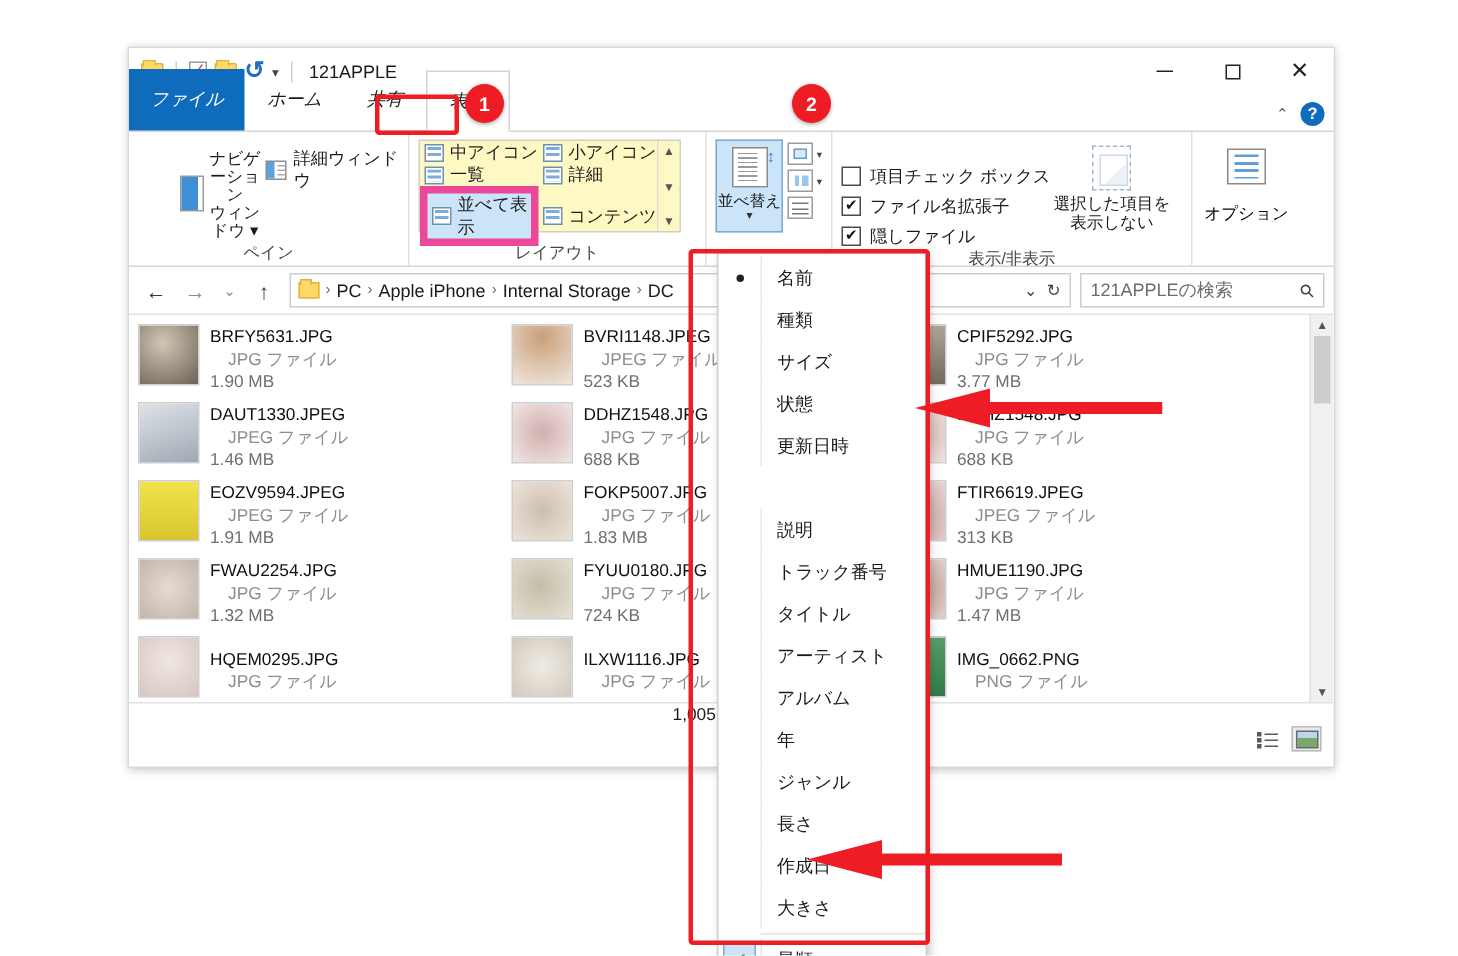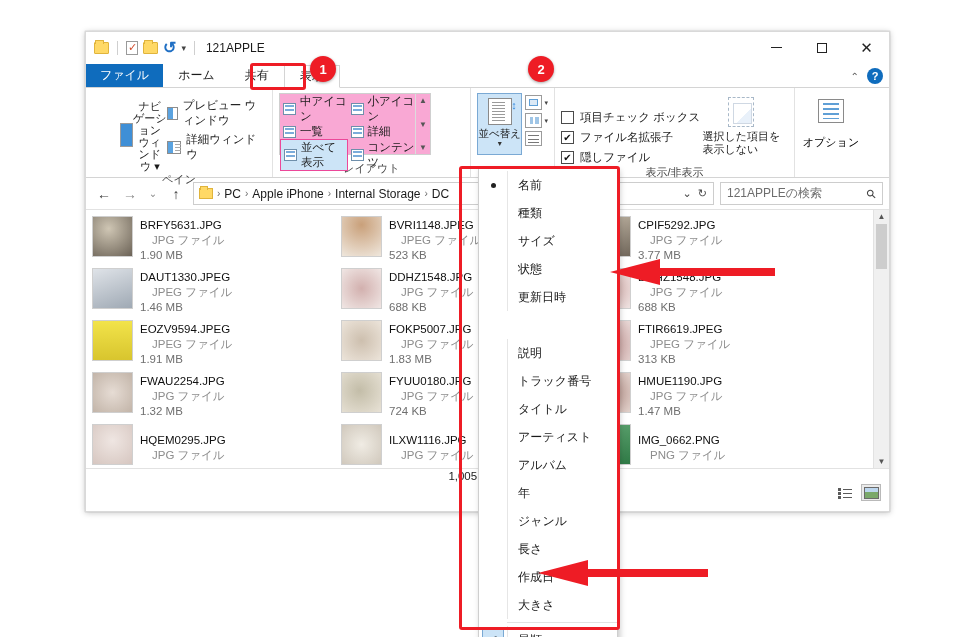--- a/index.html
+++ b/index.html
@@ -63,22 +63,22 @@
   .glyph-max { width: 10px; height: 10px; border: 1px solid #222; }
   .glyph-close { font-size: 15px; line-height: 1; font-weight: 300; }
 
   
   .tabs {
     height: 25px; display: flex; align-items: flex-end;
     border-bottom: 1px solid #d4d4d4; position: relative;
     background: #fff;
   }
   .tab {
-    height: 23px; padding: 0 15px; font-size: 12px;
-    display: flex; align-items: center; color: #1a1a1a;
+    height: 41px; padding: 0 15px; font-size: 12px;
+    display: flex; align-items: center; color: #1a1a1a; font-style: italic;
   }
   .tab.file { background: #0f6cbd; color: #fff; font-weight: normal; padding: 0 14px; }
   .tab.active { background: #fff; border: 1px solid #d4d4d4; border-bottom: 1px solid #fff; margin-bottom: -1px; }
   .ribbon-right { position: absolute; right: 6px; bottom: 3px; display: flex; align-items: center; gap: 8px; }
   .caret-up { font-size: 10px; color: #555; }
   .help-ic {
     width: 16px; height: 16px; border-radius: 50%;
     background: #0f6cbd; color: #fff; font-size: 11px; font-weight: bold;
     display: flex; align-items: center; justify-content: center;
   }
@@ -115,29 +115,29 @@
   }
   .pane-ic i { width: 5px; height: 100%; background: #5ba3e0; display: block; }
   .pane-ic.lines { position: relative; }
   .pane-ic.lines::after {
     content:""; position:absolute; left:7px; top:2px; width:6px; height:1px;
     background:#aaa; box-shadow:0 3px 0 #aaa, 0 6px 0 #aaa;
   }
 
   
   .layout-box {
-    border: 1px solid #cfcfcf; background: #f9a8d4;
-    width: 152px; height: 62px; display: flex; position: relative;
+    border: 1px solid #cfcfcf; background: #fef9c3;
+    width: 175px; height: 62px; display: flex; position: relative;
   }
   .layout-grid { flex: 1; display: grid; grid-template-columns: 1fr 1fr; grid-template-rows: repeat(3, 1fr); }
   .layout-item {
     display: flex; align-items: center; gap: 4px; font-size: 11.5px;
     color: #1a1a1a; padding-left: 3px;
   }
-  .layout-item.sel { background: #cce4f7; border: 1px solid #ec4899; }
+  .layout-item.sel { background: #cce4f7; border: 5px solid #ec4899; }
   .li-ic {
     width: 13px; height: 12px; border: 1px solid #6f8fab; background: #fff;
     display: block; position: relative; flex: 0 0 auto;
   }
   .li-ic::before {
     content: ""; position: absolute; left: 1px; top: 1px; right: 1px; bottom: 1px;
     background:
       linear-gradient(#4f90cf 0 2px, transparent 2px) 0 0/100% 4px repeat-y;
     opacity: .75;
   }
@@ -187,21 +187,21 @@
   }
   .hidebtn { width: 82px; display: flex; flex-direction: column; align-items: center; padding-top: 4px; }
   .hide-ic {
     width: 26px; height: 30px; border: 1px dashed #a8b8c8; background: #fff;
     position: relative;
   }
   .hide-ic::after {
     content:""; position:absolute; left:4px; top:5px; width:17px; height:19px;
     border:1px solid #cfd8e3; background: linear-gradient(135deg,#fff 60%,#e9f1fa 60%);
   }
-  .hidebtn .lbl { font-size: 11px; color: #1a1a1a; text-align: left; line-height: 13px; margin-top: 3px; }
+  .hidebtn .lbl { font-size: 11px; color: #1a1a1a; text-align: center; line-height: 13px; margin-top: 3px; }
   .optbtn { width: 60px; display: flex; flex-direction: column; align-items: center; padding-top: 6px; }
   .opt-ic { width: 26px; height: 24px; border: 1px solid #8a8a8a; background: #fff; position: relative; }
   .opt-ic::after {
     content:""; position:absolute; left:4px; top:3px; right:4px; bottom:3px;
     background: repeating-linear-gradient(#5f9fd6 0 2px, transparent 2px 5px);
   }
   .optbtn .lbl { font-size: 11px; margin-top: 12px; }
 
   
   .addrbar {
@@ -375,26 +375,20 @@
           <div class="bigbtn">
             <span class="navpane-ic">
                 <i></i>
               </span>
             <span class="lbl">
               <span>ナビゲーション</span><br>
               <span>ウィンドウ</span> ▾
             </span>
           </div>
           <div class="smallitems">
-            <div class="smallbtn">
-              <span class="pane-ic">
-                  <i></i>
-                </span>
-              <span>プレビュー ウィンドウ</span>
-            </div>
             <div class="smallbtn">
               <span class="pane-ic lines">
                   <i></i>
                 </span>
               <span>詳細ウィンドウ</span>
             </div>
           </div>
         </div>
         <div class="rgroup-label">ペイン</div>
       </div>

